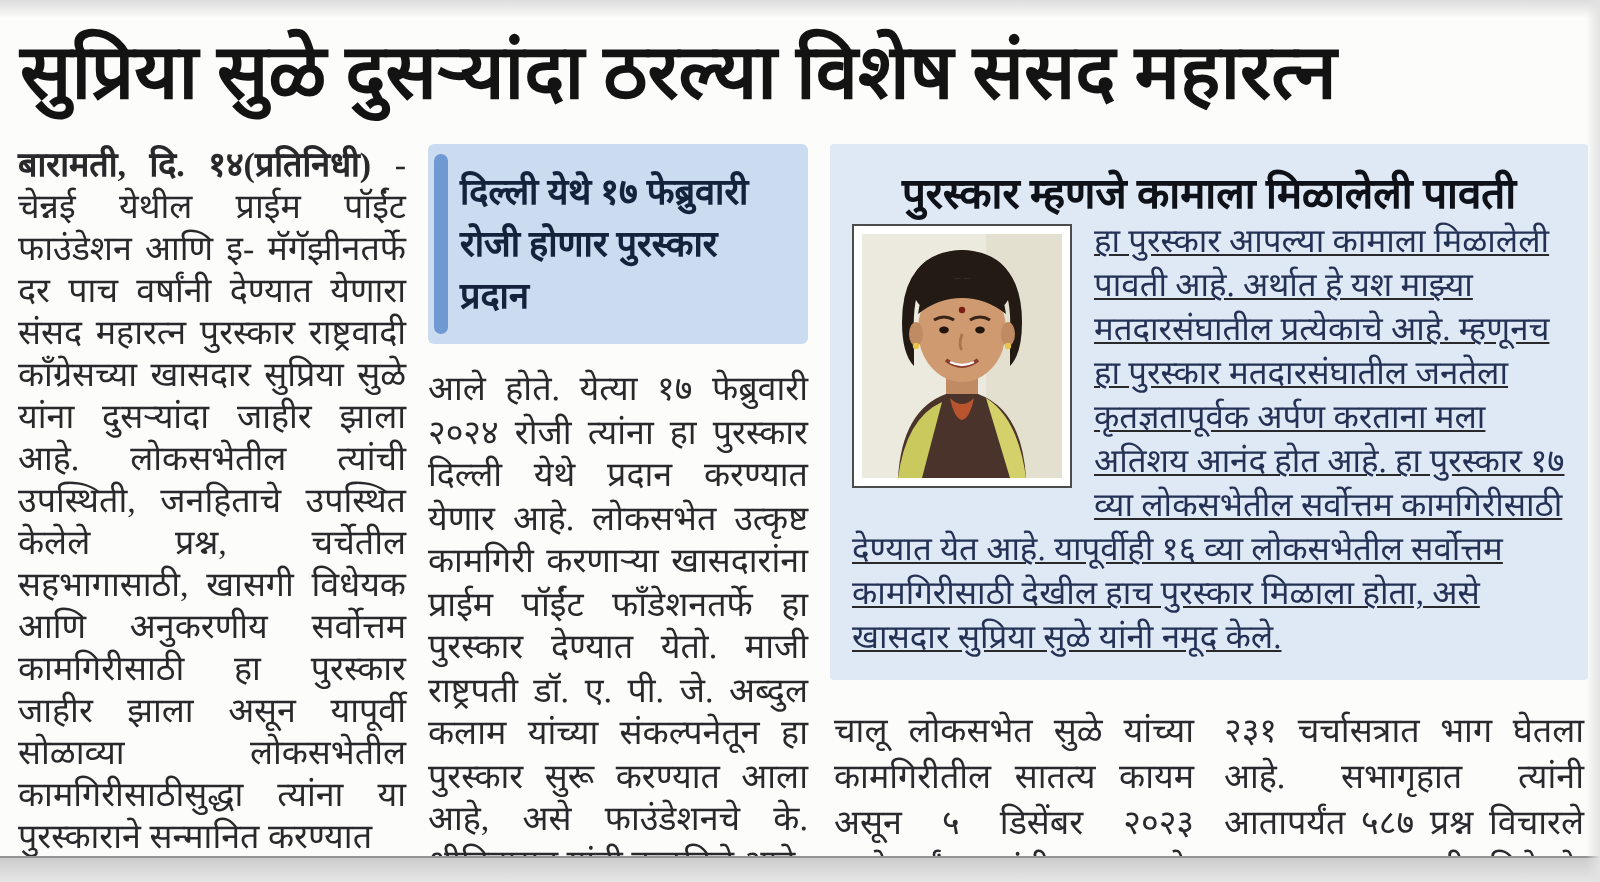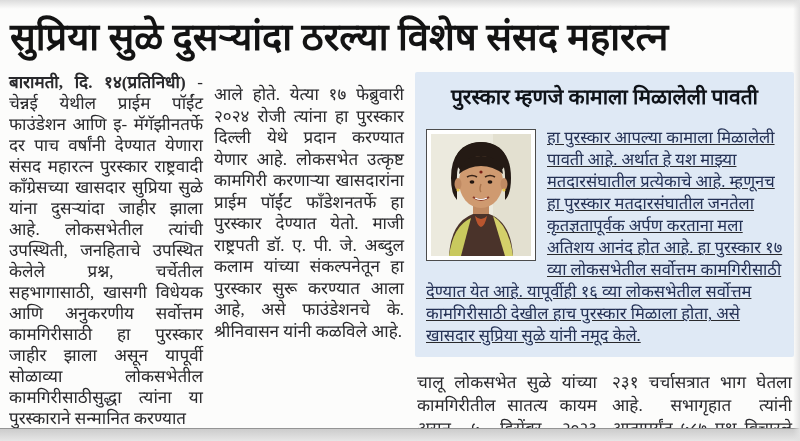--- a/index.html
+++ b/index.html
@@ -49,21 +49,21 @@
     margin:12px 0 0 0;font-size:17px;line-height:21.5px;text-align:justify;
   }
   .col-right{flex:1;min-width:0;}
   .quote-box{
     background:#dfe9f5;border-radius:2px;
     padding:8px 11px 10px 11px;
     min-height:215px;
   }
   .quote-title{
     text-align:center;font-size:21px;font-weight:700;color:#0e1218;
-    margin:2px 0 17px 0;
+    margin:2px 0 0 0;
   }
   .quote-flow{overflow:hidden;text-decoration:underline;}
   .photo{
     float:left;
     width:100px;height:122px;
     background:#ffffff;
     border:1px solid #4c4c4c;
     padding:4px;
     margin:2px 11px 3px 0;
   }
@@ -89,20 +89,24 @@
 
 <div class="page">
 
   <h1 class="headline">सुप्रिया सुळे दुसऱ्यांदा ठरल्या विशेष संसद महारत्न</h1>
 
   <div class="content">
 
     <div class="col-left"><span class="dateline">बारामती, दि. १४(प्रतिनिधी)</span><span> - चेन्नई येथील प्राईम पॉईंट फाउंडेशन आणि इ- मॅगॅझीनतर्फे दर पाच वर्षांनी देण्यात येणारा संसद महारत्न पुरस्कार राष्ट्रवादी काँग्रेसच्या खासदार सुप्रिया सुळे यांना दुसऱ्यांदा जाहीर झाला आहे. लोकसभेतील त्यांची उपस्थिती, जनहिताचे उपस्थित केलेले प्रश्न, चर्चेतील सहभागासाठी, खासगी विधेयक आणि अनुकरणीय सर्वोत्तम कामगिरीसाठी हा पुरस्कार जाहीर झाला असून यापूर्वी सोळाव्या लोकसभेतील कामगिरीसाठीसुद्धा त्यांना या पुरस्काराने सन्मानित करण्यात</span></div>
 
     <div class="col-mid">
+      <div class="highlight-box">
+        <div class="hl-bar"></div>
+        <div class="hl-text">दिल्ली येथे १७ फेब्रुवारी रोजी होणार पुरस्कार प्रदान</div>
+      </div>
       <p class="mid-body">आले होते. येत्या १७ फेब्रुवारी २०२४ रोजी त्यांना हा पुरस्कार दिल्ली येथे प्रदान करण्यात येणार आहे. लोकसभेत उत्कृष्ट कामगिरी करणाऱ्या खासदारांना प्राईम पॉईंट फाँडेशनतर्फे हा पुरस्कार देण्यात येतो. माजी राष्ट्रपती डॉ. ए. पी. जे. अब्दुल कलाम यांच्या संकल्पनेतून हा पुरस्कार सुरू करण्यात आला आहे, असे फाउंडेशनचे के. श्रीनिवासन यांनी कळविले आहे.</p>
     </div>
 
     <div class="col-right">
       <div class="quote-box">
         <div class="quote-title">पुरस्कार म्हणजे कामाला मिळालेली पावती</div>
         <div class="quote-flow">
           <div class="photo">
             <svg viewBox="0 0 100 122" xmlns="http://www.w3.org/2000/svg">
               <rect x="0" y="0" width="100" height="122" fill="#eceade"></rect>

